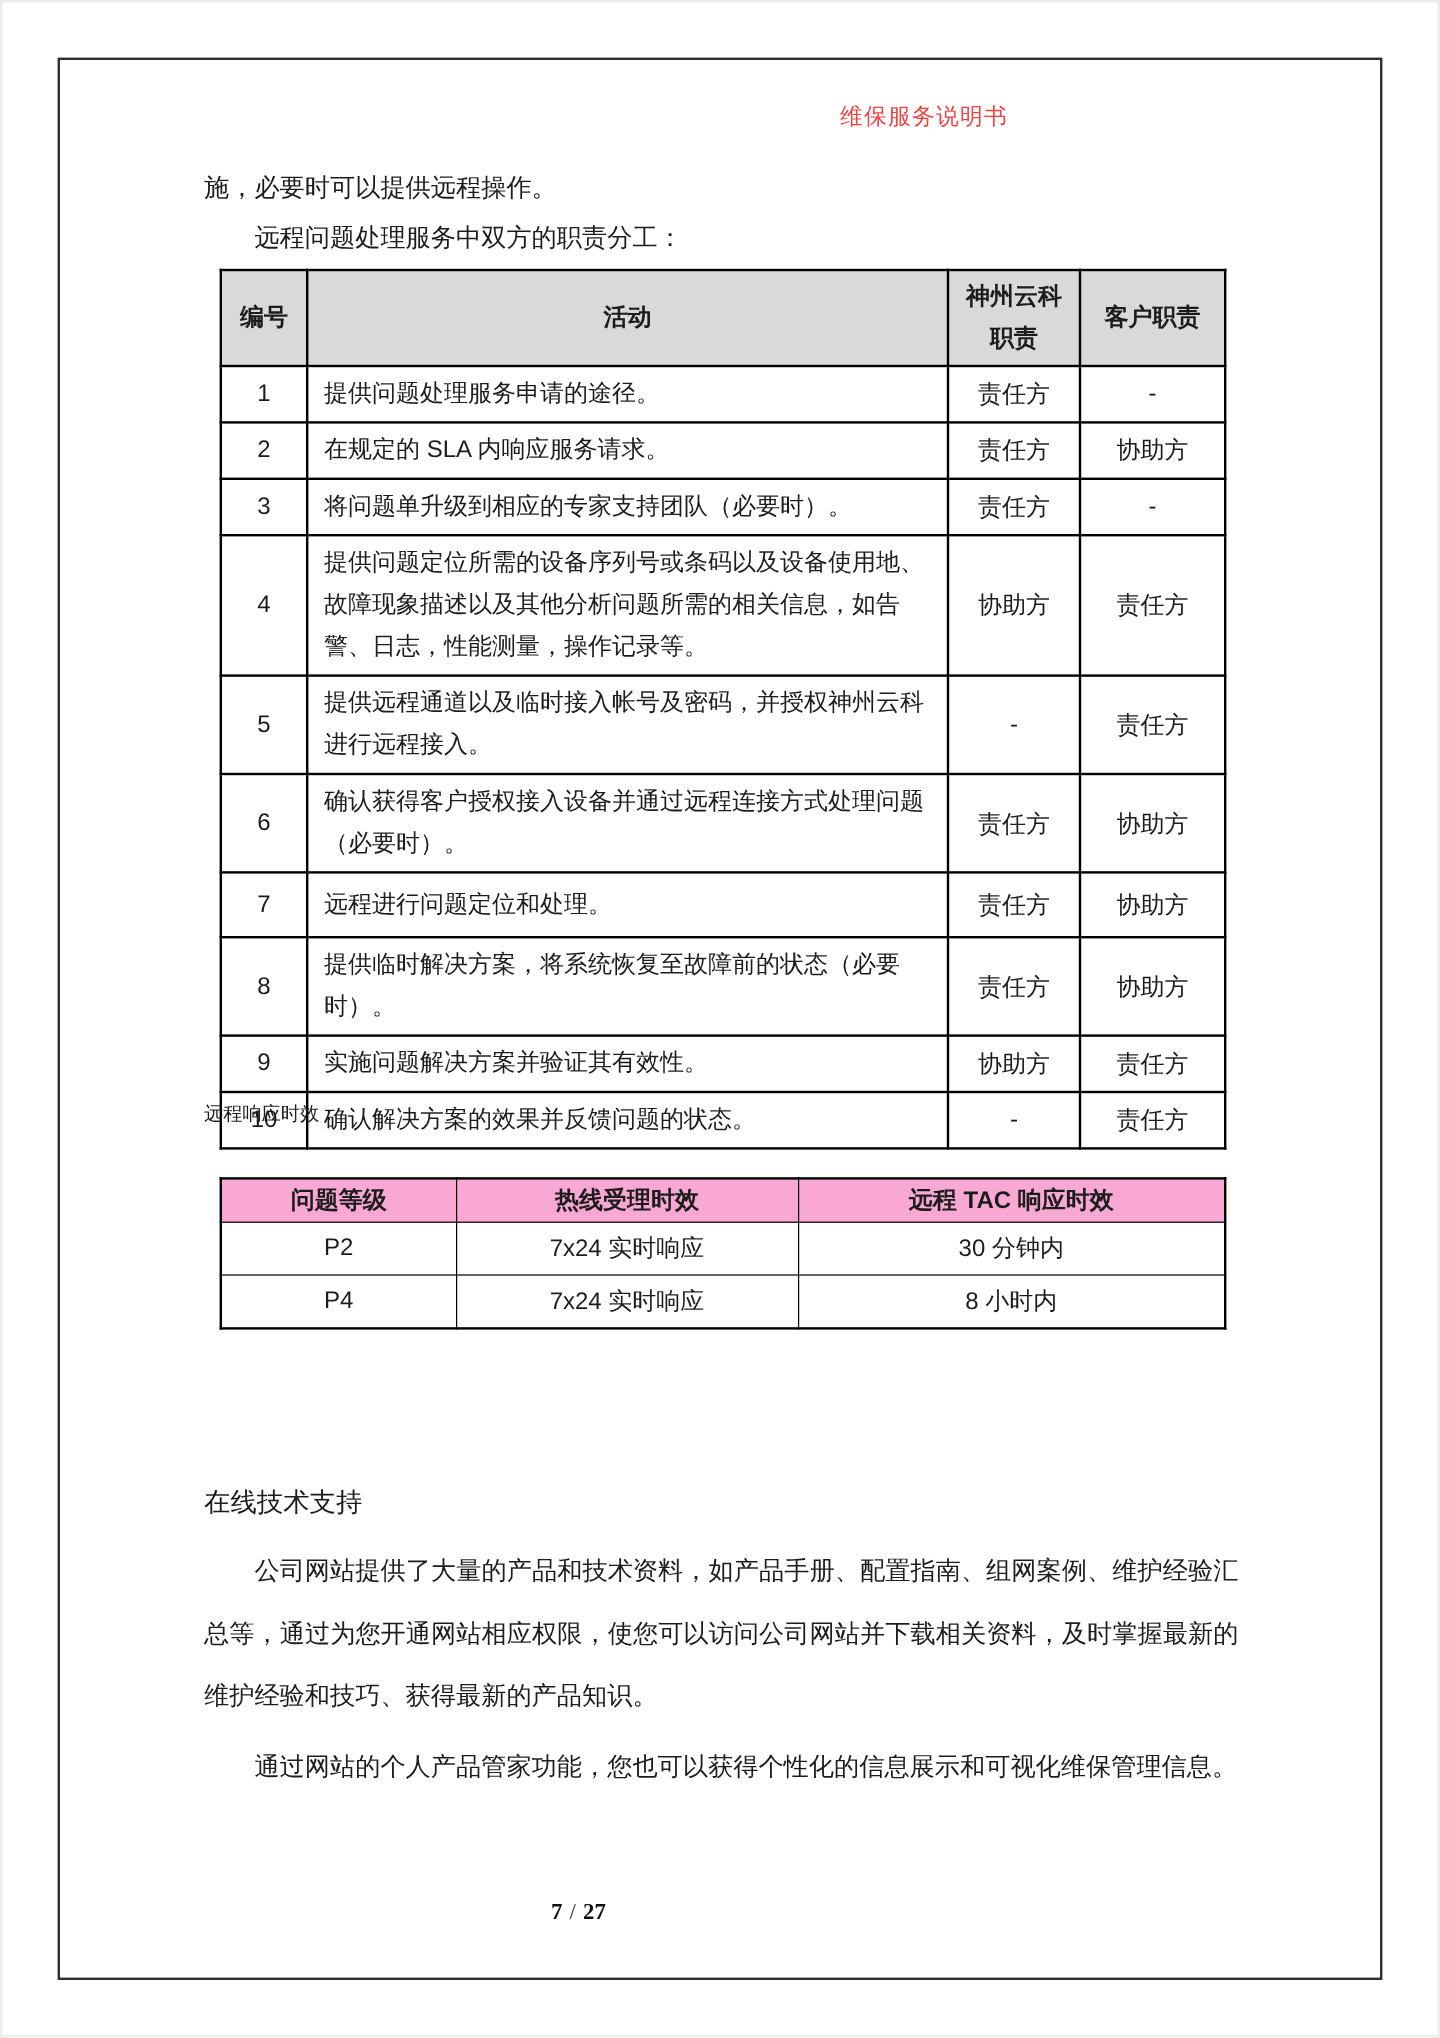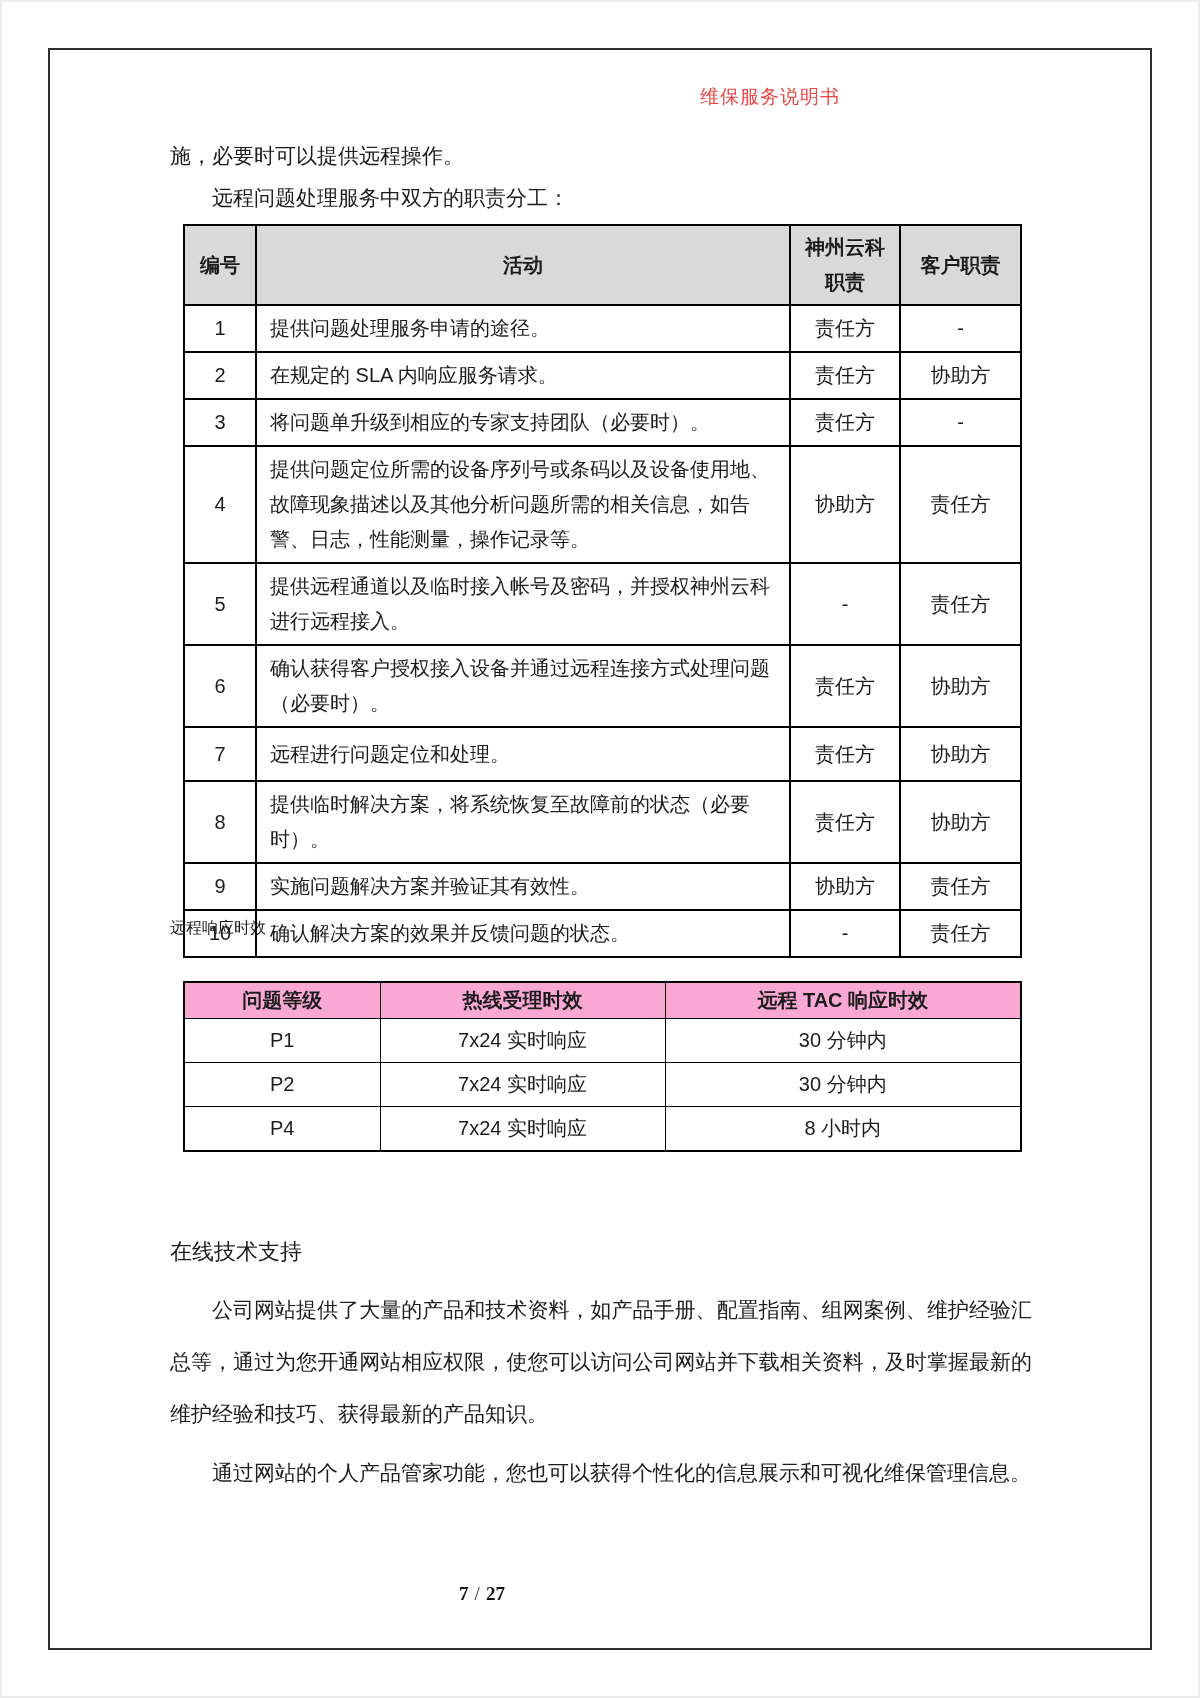--- a/index.html
+++ b/index.html
@@ -142,25 +142,20 @@
       <col style="width:285px">
       <col style="width:356px">
     </colgroup>
   <tbody>
       <tr>
     <th>问题等级</th>
     <th>热线受理时效</th>
     <th>远程 TAC 响应时效</th>
   </tr>
   <tr>
-    <td>P1</td>
-    <td>7x24 实时响应</td>
-    <td>30 分钟内</td>
-  </tr>
-  <tr>
     <td>P2</td>
     <td>7x24 实时响应</td>
     <td>30 分钟内</td>
   </tr>
   <tr>
     <td>P4</td>
     <td>7x24 实时响应</td>
     <td>8 小时内</td>
   </tr>
 </tbody>

